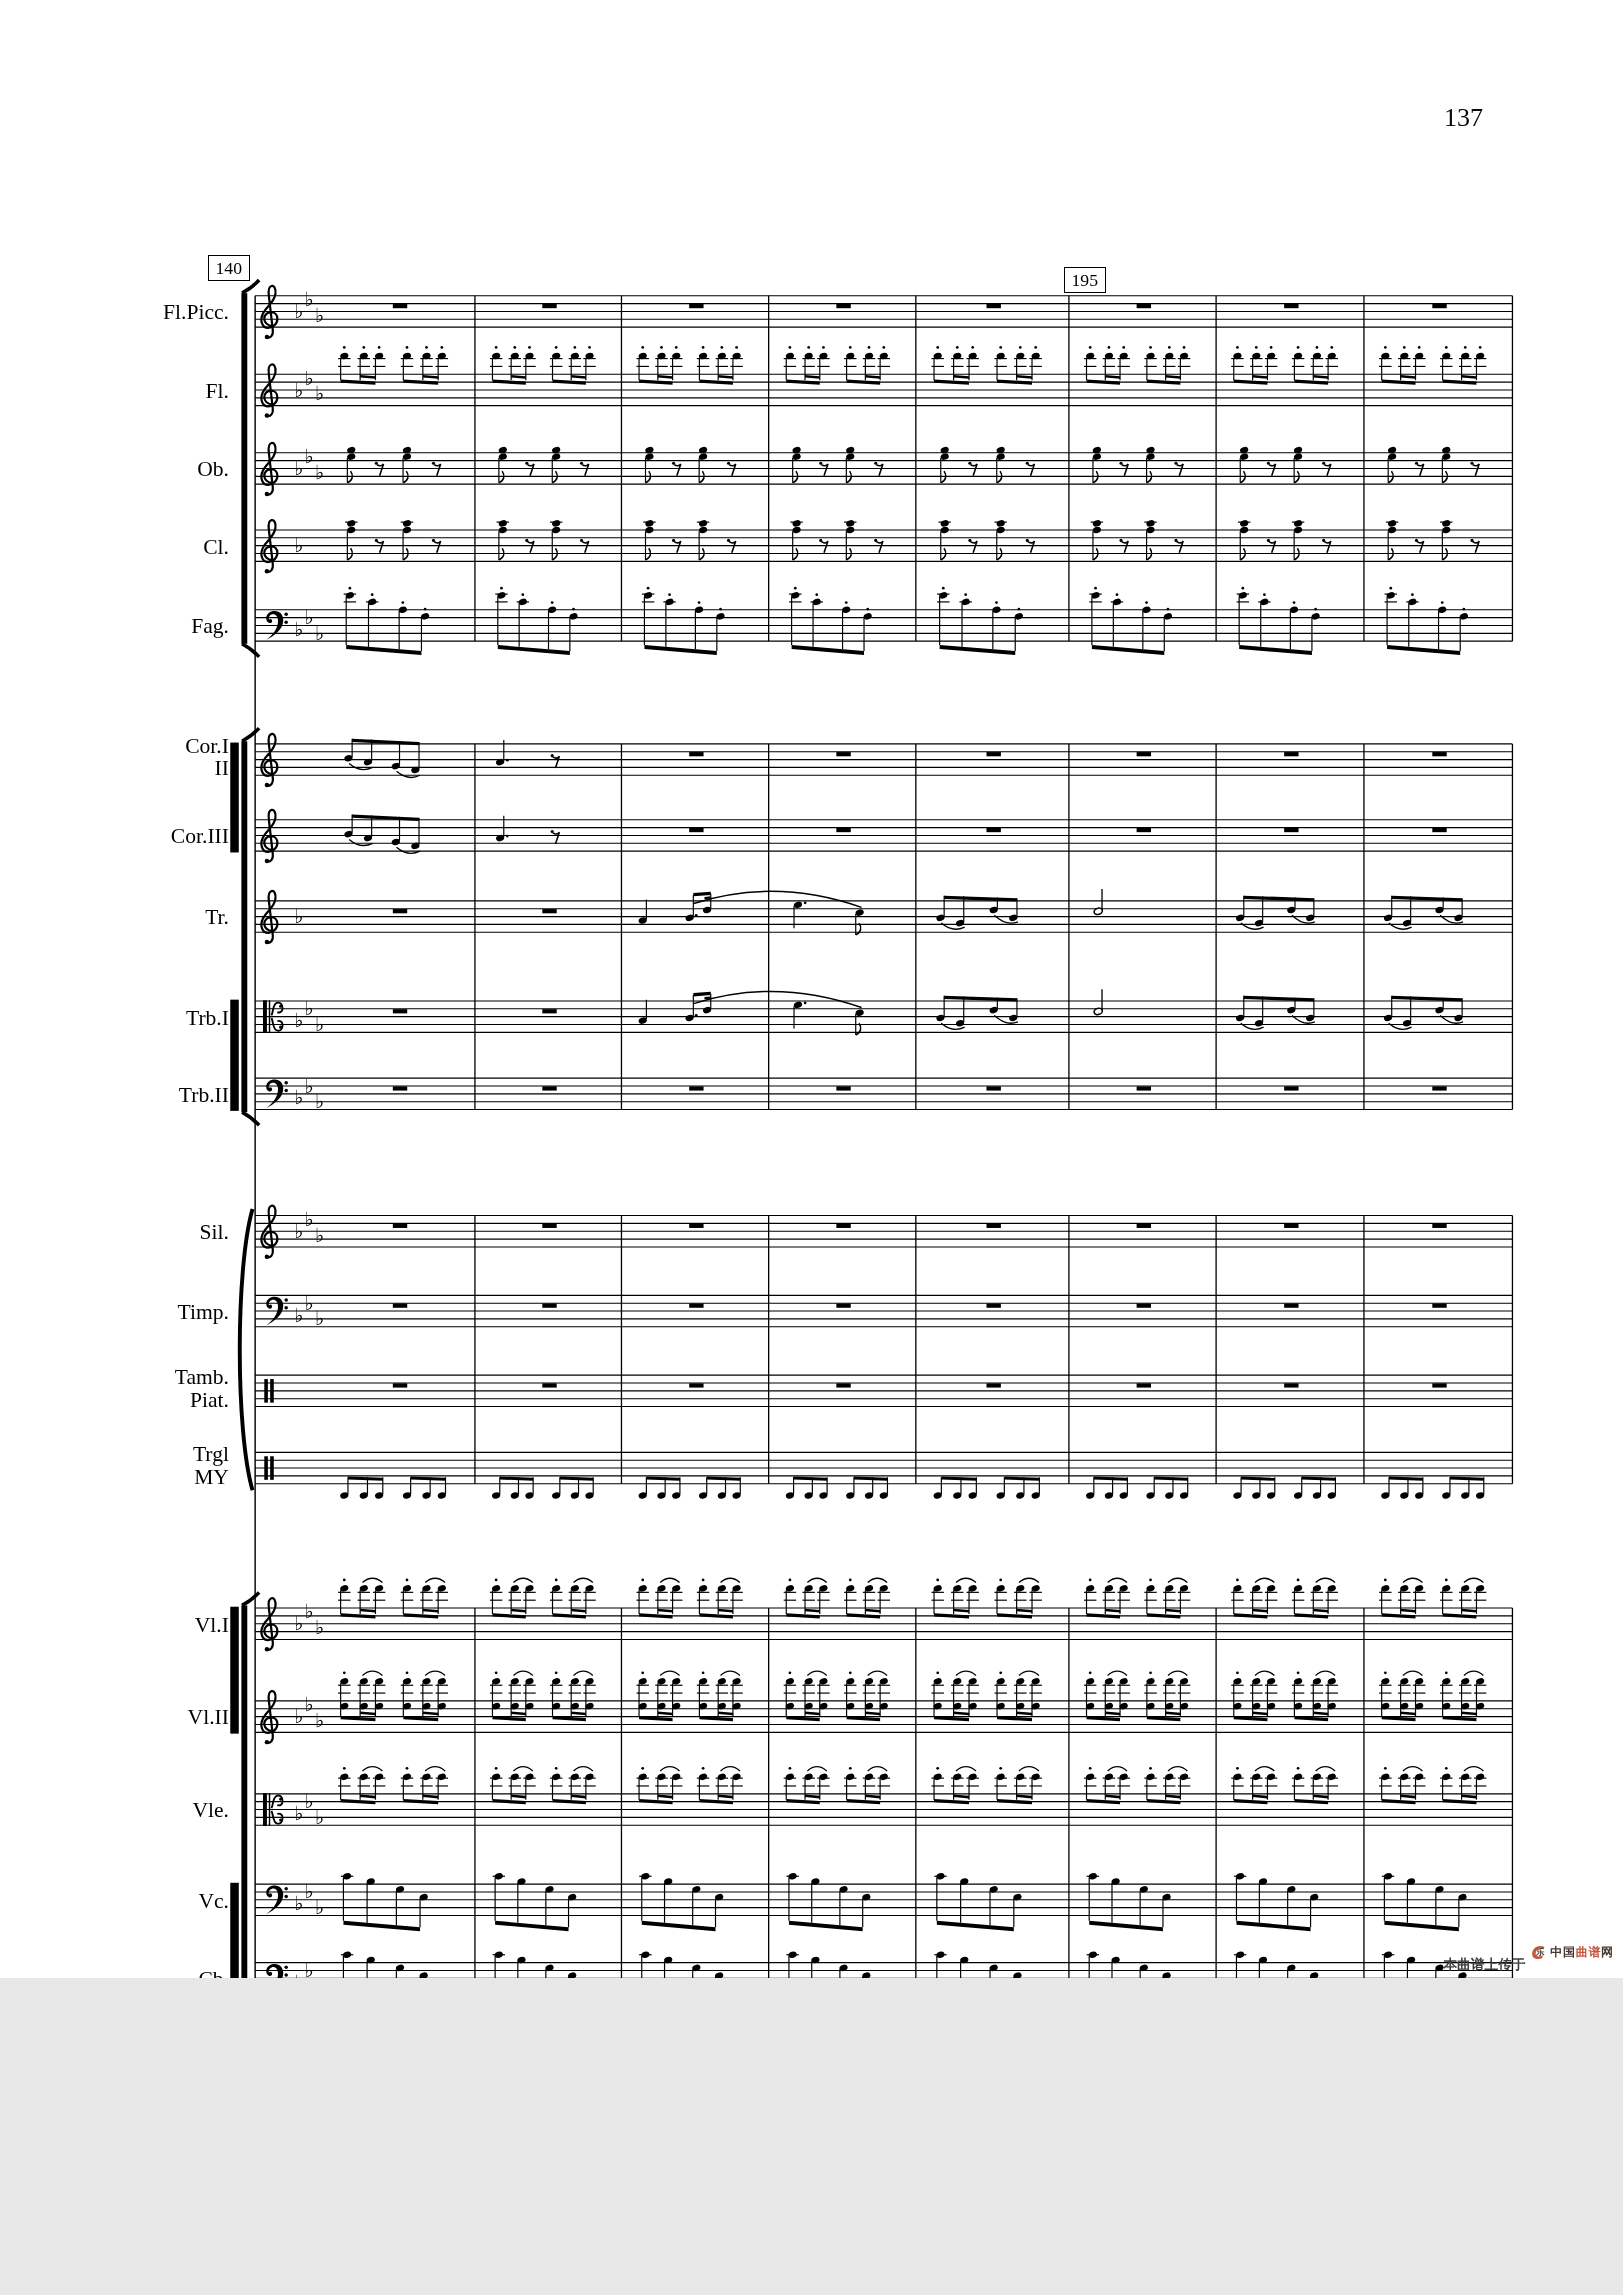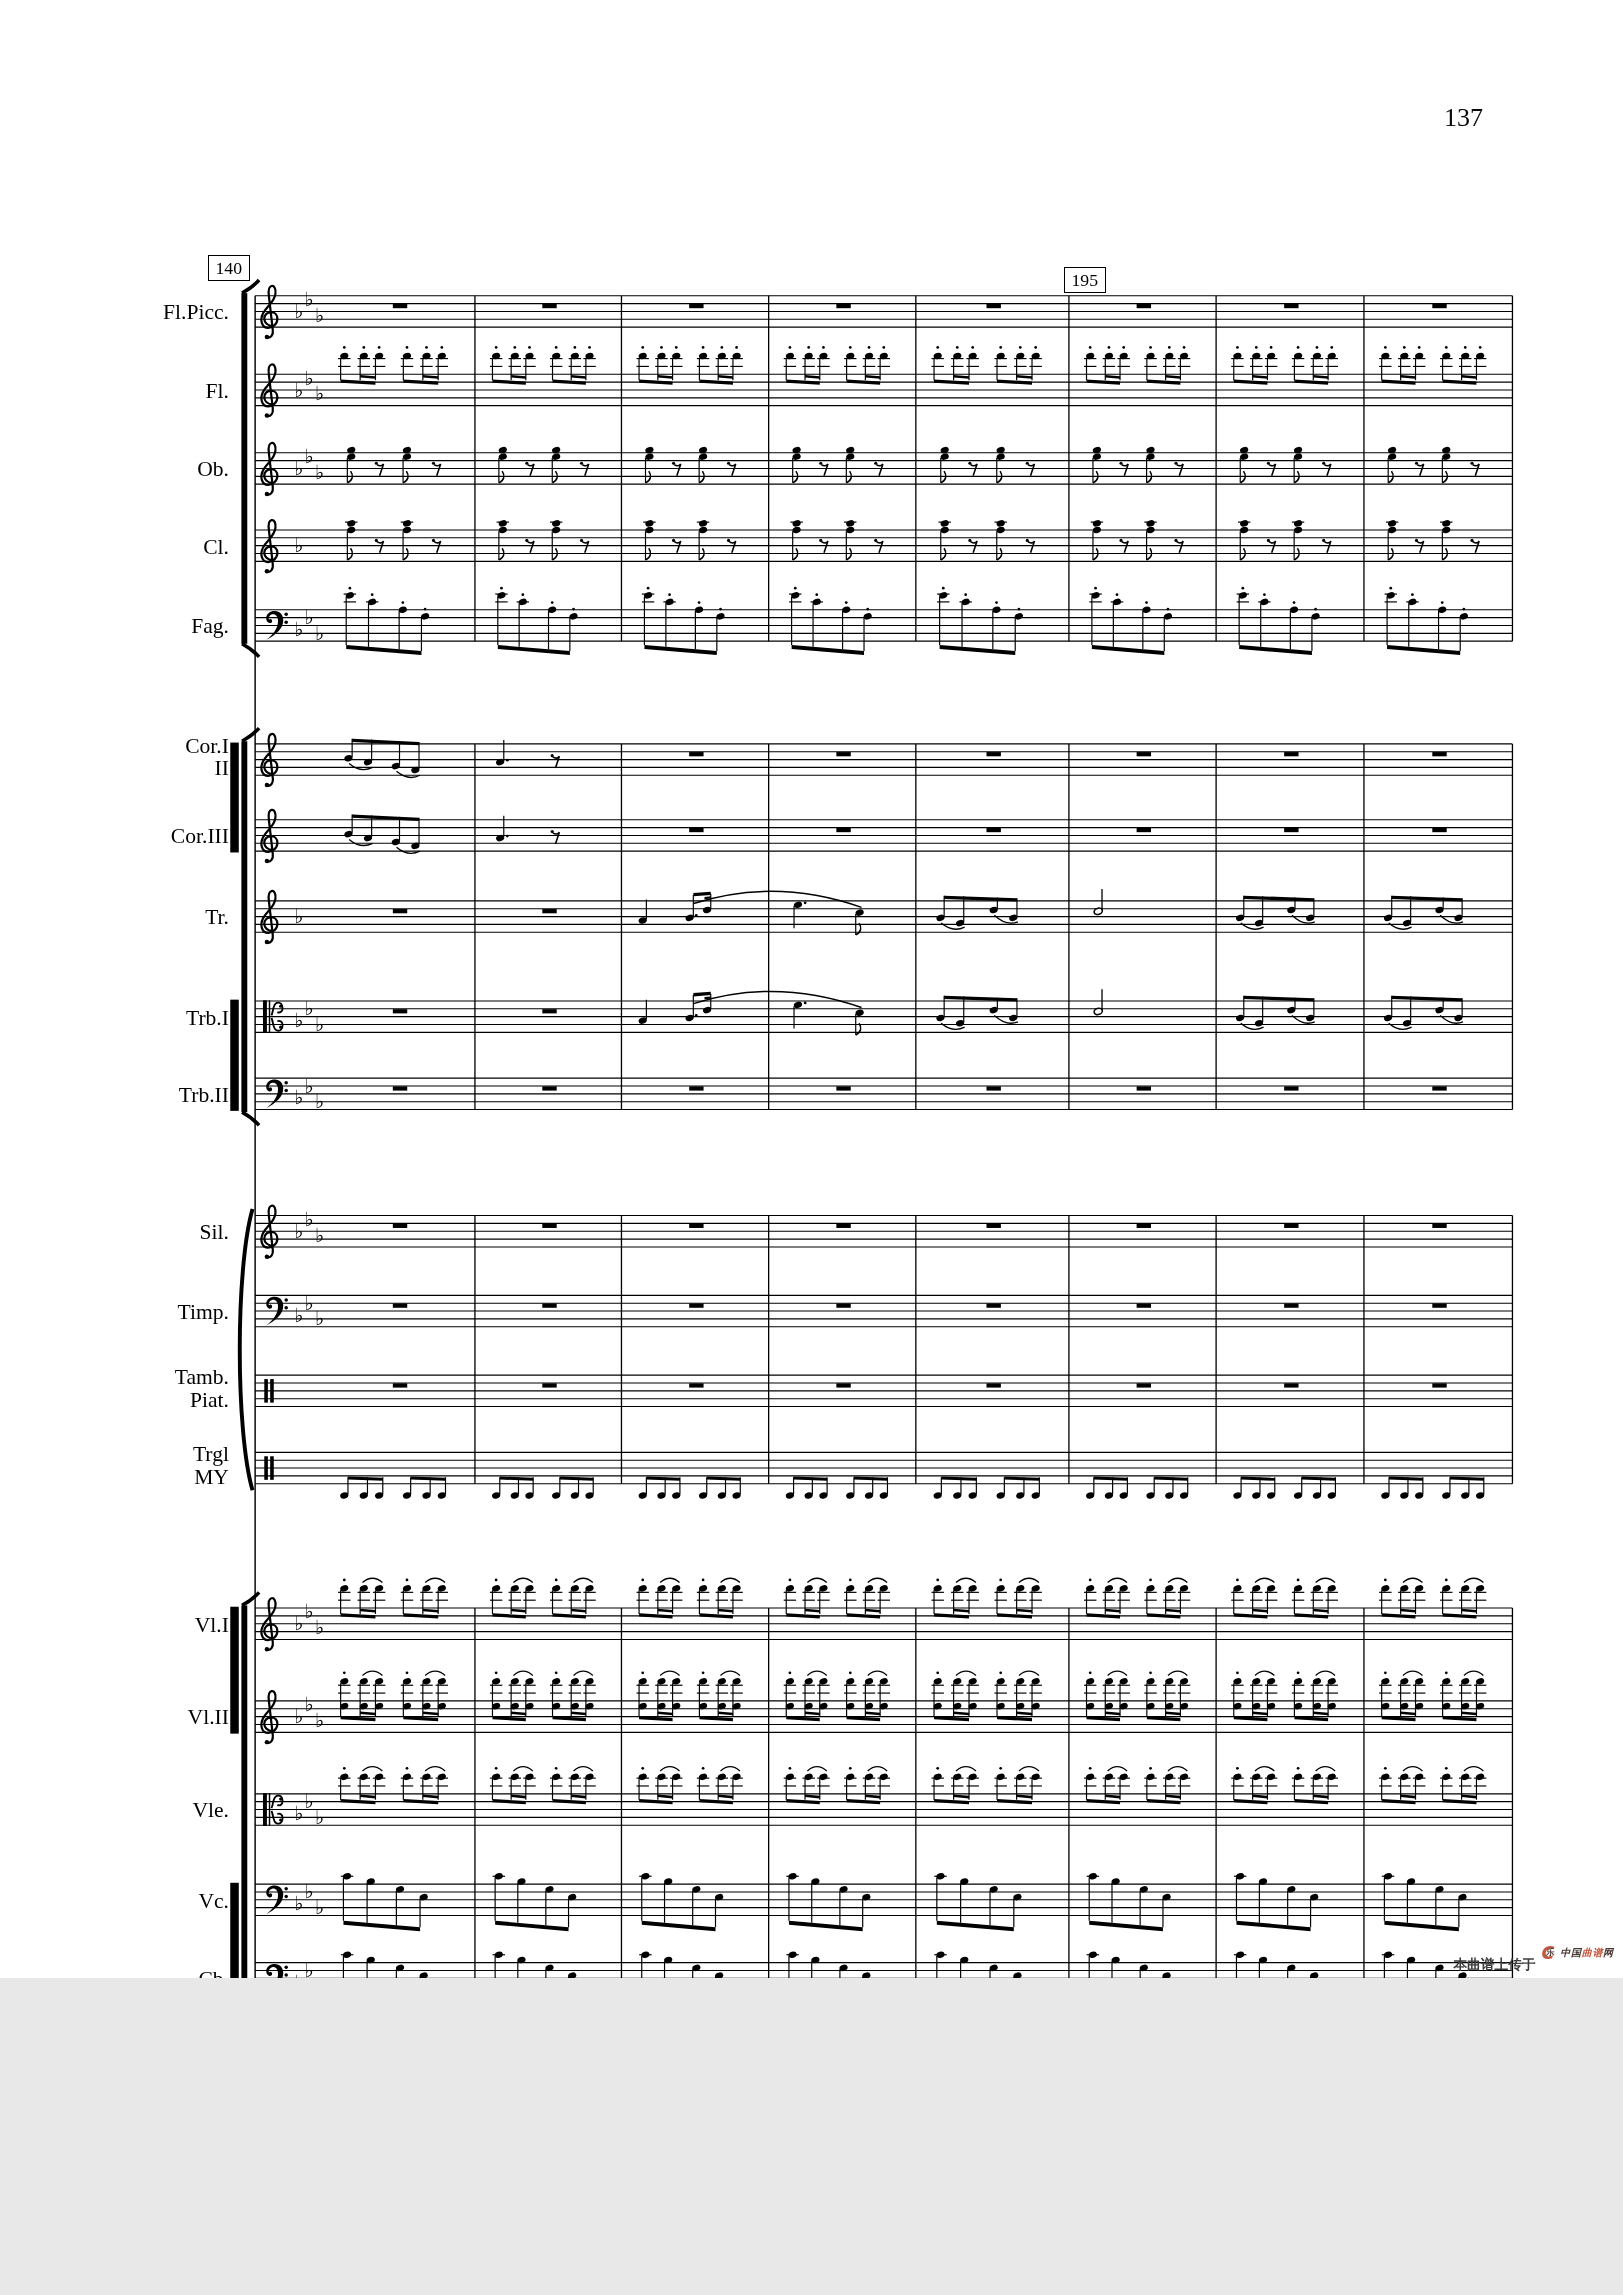--- a/index.html
+++ b/index.html
@@ -10,21 +10,21 @@
   .rm{position:absolute;background:#fff;border:1.7px solid #000;
       font:17.7px 'Liberation Serif',serif;padding:0.7px 6.5px;line-height:1.25;z-index:3;}
   .rm1{left:208px;top:255px;}
   .rm2{left:1048px;top:267px;margin-left:16px;}
   .watermark{position:absolute;right:9.2px;bottom:3.9px;display:flex;align-items:center;gap:5.9px;
              font-family:'DejaVu Sans',sans-serif;z-index:3;}
   .wm-prefix{font-size:13.7px;color:#3c3c3c;font-weight:600;margin-top:25px;}
   .wm-logo{display:inline-flex;align-items:center;}
   .wm-c{color:#c4573e;font-size:17.7px;font-weight:800;font-style:italic;}
   .wm-yue{color:#4a3b35;font-size:8.5px;margin-left:-8.5px;font-weight:700;}
-  .wm-site{font-size:10px;font-weight:800;font-style:italic;letter-spacing:0.7px;}
+  .wm-site{font-size:12px;font-weight:800;letter-spacing:0.7px;}
   .z1,.z3{color:#463732;}
   .z2{color:#c4573e;}
 </style>
 </head>
 <body>
 
 <div class="page">
   <div class="page-number">137</div>
   <div class="rm rm1">140</div>
   <div class="rm rm2">195</div>

